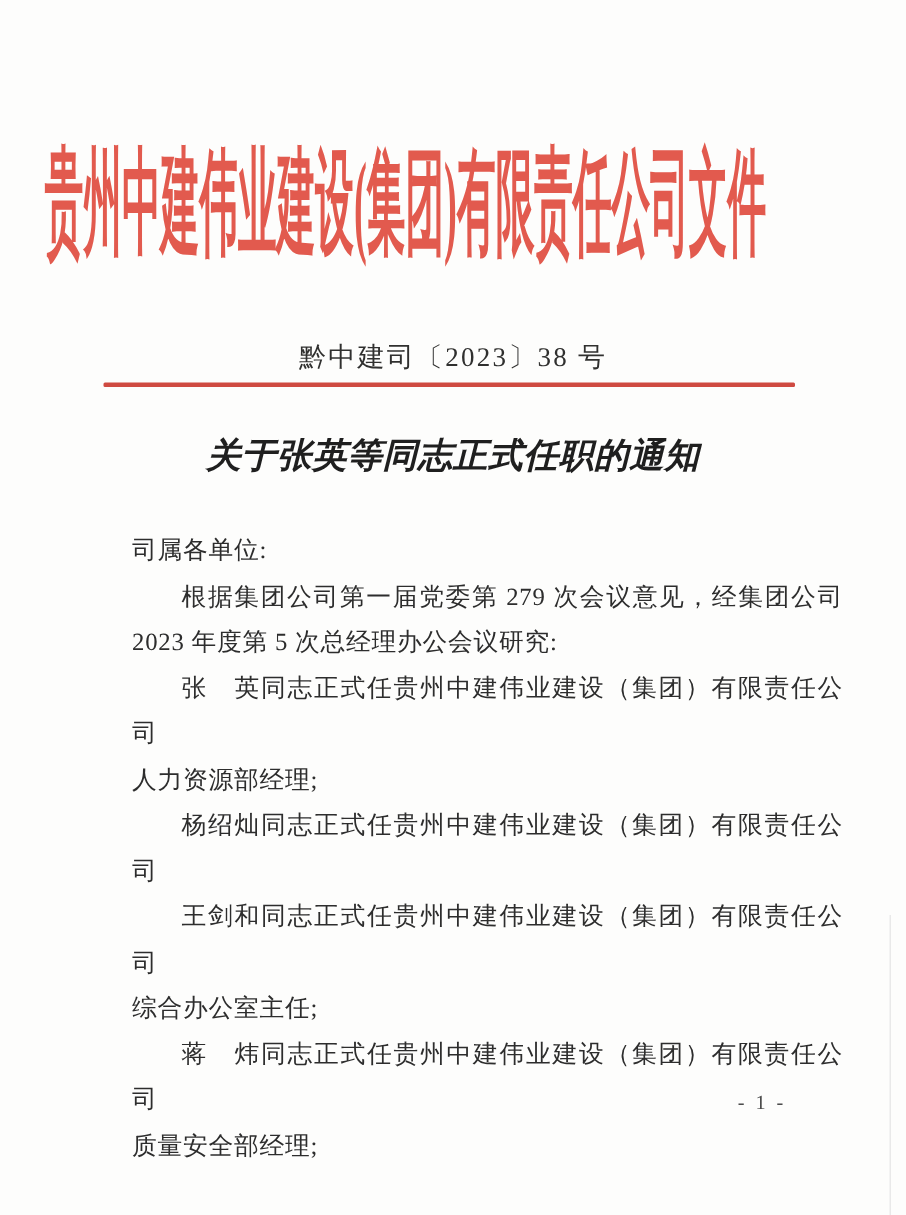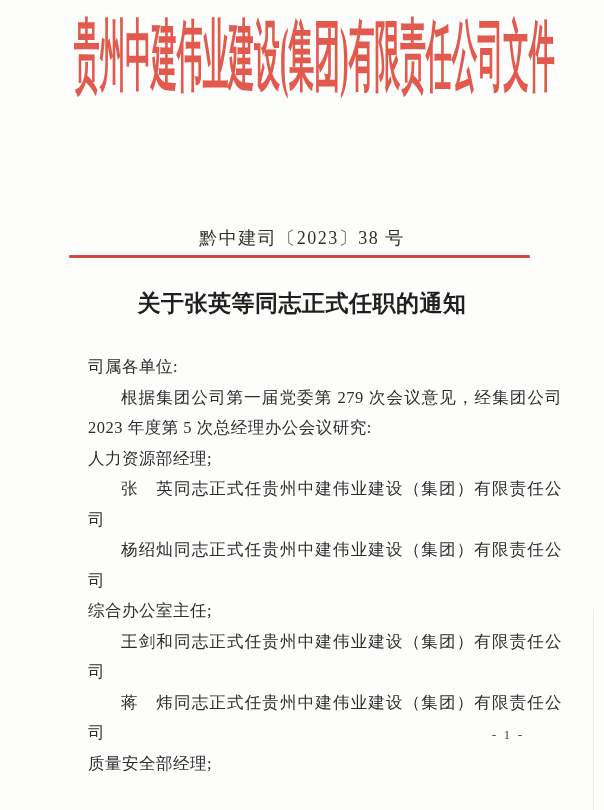--- a/index.html
+++ b/index.html
@@ -16,22 +16,22 @@
     overflow: hidden;
   }
   
   .header-wrap {
     position: absolute;
     top: 58px;
     left: 0;
     width: 540px;
     height: 156px;
     display: flex;
+    align-items: center;
     justify-content: center;
-    margin-left: 44px;
   }
   .header-title {
     font-size: 46px;
     font-weight: 700;
     color: #e25a4e;
     white-space: nowrap;
     transform: scale(0.56, 1.68);
     transform-origin: center center;
     letter-spacing: 0;
   }
@@ -61,20 +61,21 @@
     position: absolute;
     top: 288px;
     left: 0;
     width: 604px;
     margin: 0;
     text-align: center;
     font-size: 23px;
     font-weight: 700;
     color: #1f1f1f;
     letter-spacing: 0.5px;
+    font-style: italic;
   }
   
   .body {
     position: absolute;
     top: 352px;
     left: 88px;
     width: 474px;
     font-size: 16.5px;
     color: #2d2d2d;
     letter-spacing: 0.5px;
@@ -125,25 +126,25 @@
 
   <div class="red-line" style="background: rgb(207, 74, 65);"></div>
 
   <h1 class="notice-title">关于张英等同志正式任职的通知</h1>
 
   <div class="body" style="color: rgb(45, 45, 45);">
     <div class="body-line">司属各单位:</div>
     <div>
         <div class="body-line indent fill">根据集团公司第一届党委第 279 次会议意见，经集团公司</div>
         <div class="body-line">2023 年度第 5 次总经理办公会议研究:</div>
+        <div class="body-line indent fill">张　英同志正式任贵州中建伟业建设（集团）有限责任公司</div>
         <div class="body-line">人力资源部经理;</div>
-        <div class="body-line indent fill">张　英同志正式任贵州中建伟业建设（集团）有限责任公司</div>
         <div class="body-line indent fill">杨绍灿同志正式任贵州中建伟业建设（集团）有限责任公司</div>
+        <div class="body-line indent fill">王剑和同志正式任贵州中建伟业建设（集团）有限责任公司</div>
         <div class="body-line">综合办公室主任;</div>
-        <div class="body-line indent fill">王剑和同志正式任贵州中建伟业建设（集团）有限责任公司</div>
         <div class="body-line indent fill">蒋　炜同志正式任贵州中建伟业建设（集团）有限责任公司</div>
         <div class="body-line">质量安全部经理;</div>
       </div>
   </div>
 
   <div class="page-number">- 1 -</div>
 
   <div class="scan-edge"></div>
 
 </div>

